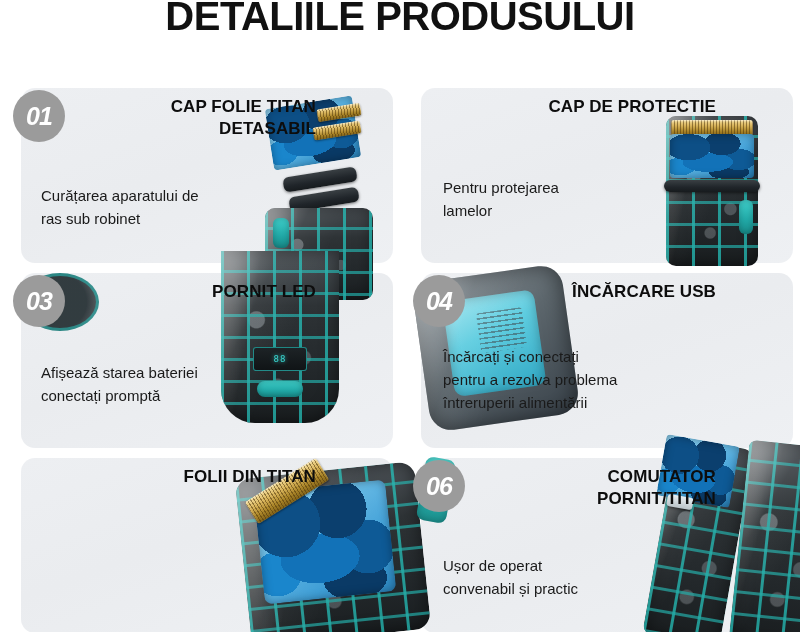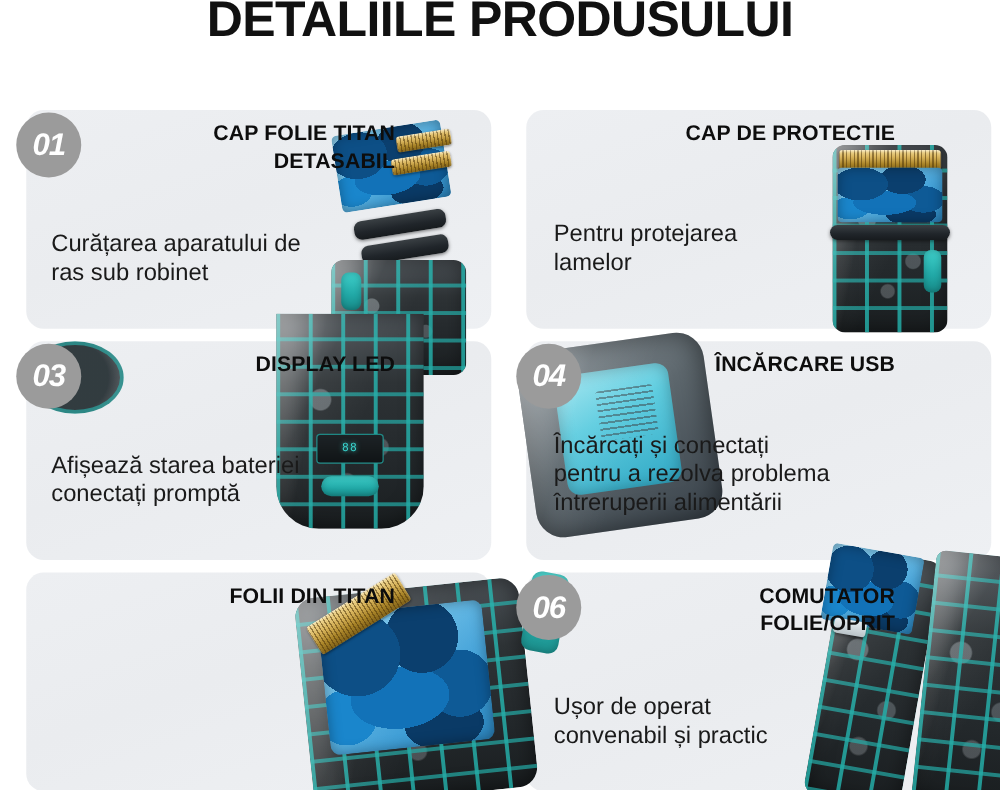--- a/index.html
+++ b/index.html
@@ -95,21 +95,21 @@
     font-weight: bold;
     color: #0d0d0d;
     line-height: 22px;
     letter-spacing: 0.1px;
     white-space: pre-line;
   }
   .card-desc {
     position: absolute;
     left: 20px;
     width: 255px;
-    font-size: 19px;
+    font-size: 15px;
     color: #1a1a1a;
     line-height: 23px;
     white-space: pre-line;
     z-index: 3;
   }
   .card.col-right .card-desc { left: 22px; }
 
   .desc-a { top: 88px; }   
   .desc-b { top: 72px; }   
   .desc-c { top: 96px; }   
@@ -311,21 +311,21 @@
           <div class="pcb"></div>
           <div class="glass-sheen"></div>
         </div>
         <div class="p3-coil"></div>
         <div class="led-screen p3-led">88</div>
         <div class="teal-btn p3-teal"></div>
       </div>
     </div>
     <div class="badge">03</div>
     <div class="card-text">
-      <div class="card-title">DISPLAY LED</div>
+      <div class="card-title">PORNIT LED</div>
     </div>
     <div class="card-desc desc-a">Afișează starea bateriei
 conectați promptă</div>
   </div>
 
   <div class="card col-right row-2">
     <div class="card-inner">
       <div class="photo">
         <div class="p4-shell">
           <div class="p4-port"></div>
@@ -373,19 +373,19 @@
         </div>
         <div class="body-shell p6-block">
           <div class="pcb"></div>
           <div class="glass-sheen"></div>
         </div>
       </div>
     </div>
     <div class="badge">06</div>
     <div class="card-text">
       <div class="card-title">COMUTATOR
-FOLIE/OPRIT</div>
+PORNIT/TITAN</div>
     </div>
     <div class="card-desc desc-c">Ușor de operat
 convenabil și practic</div>
   </div>
 
 </div>
 
 </body></html>

